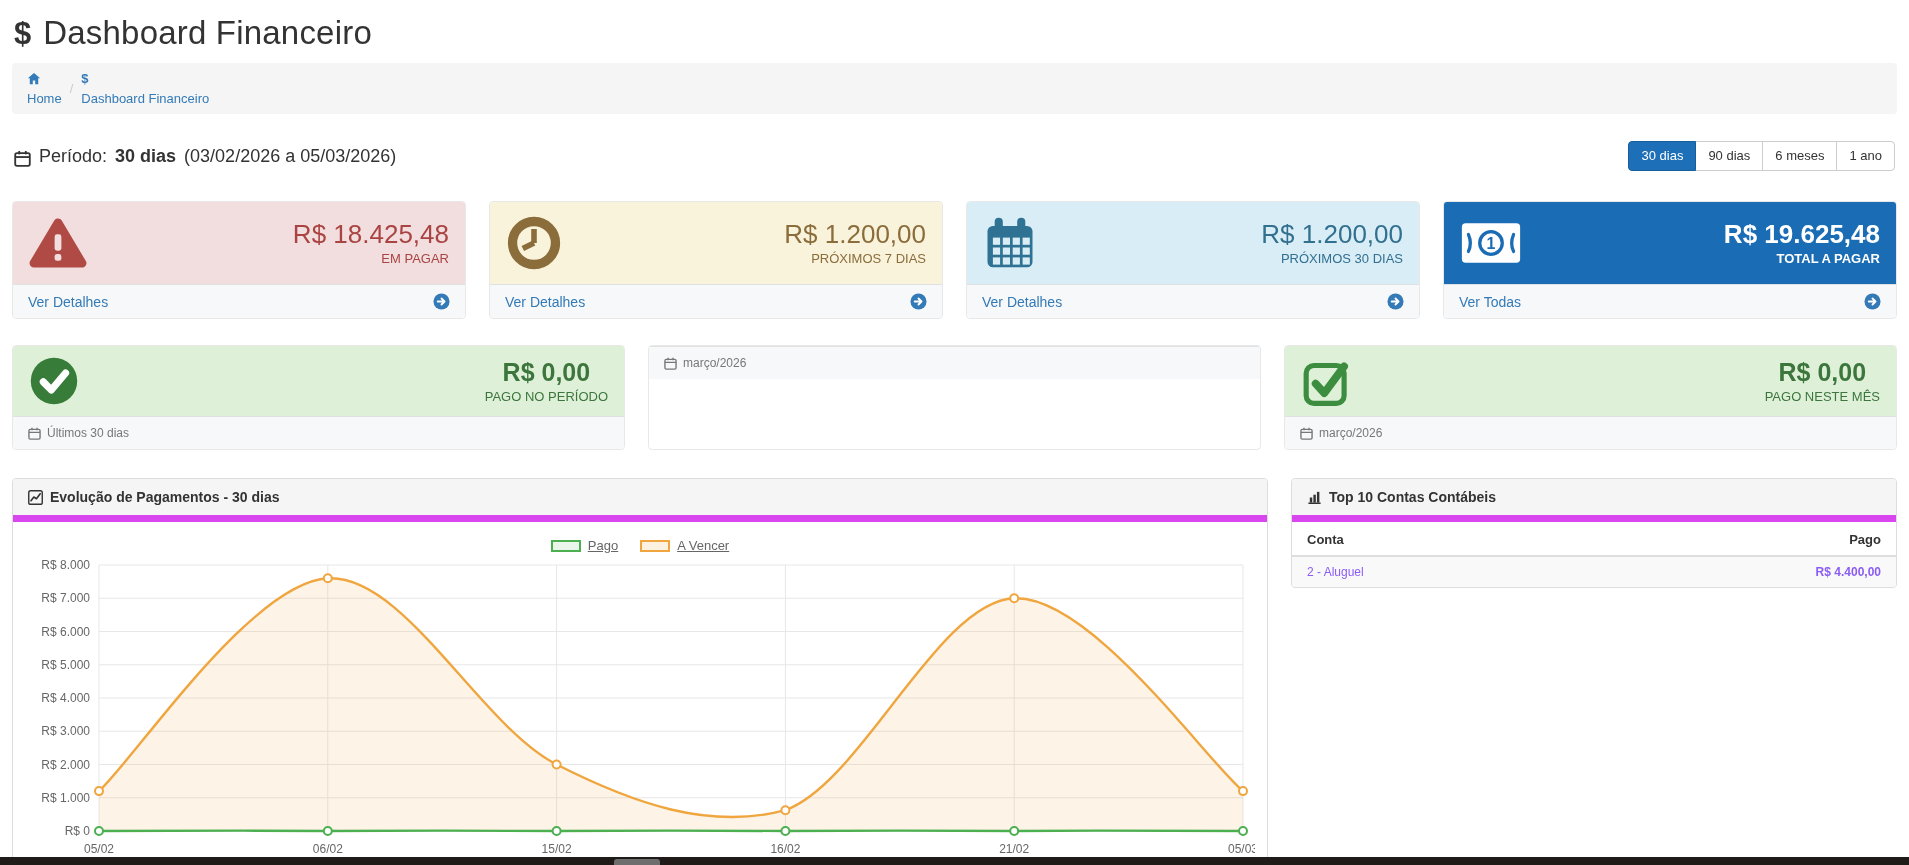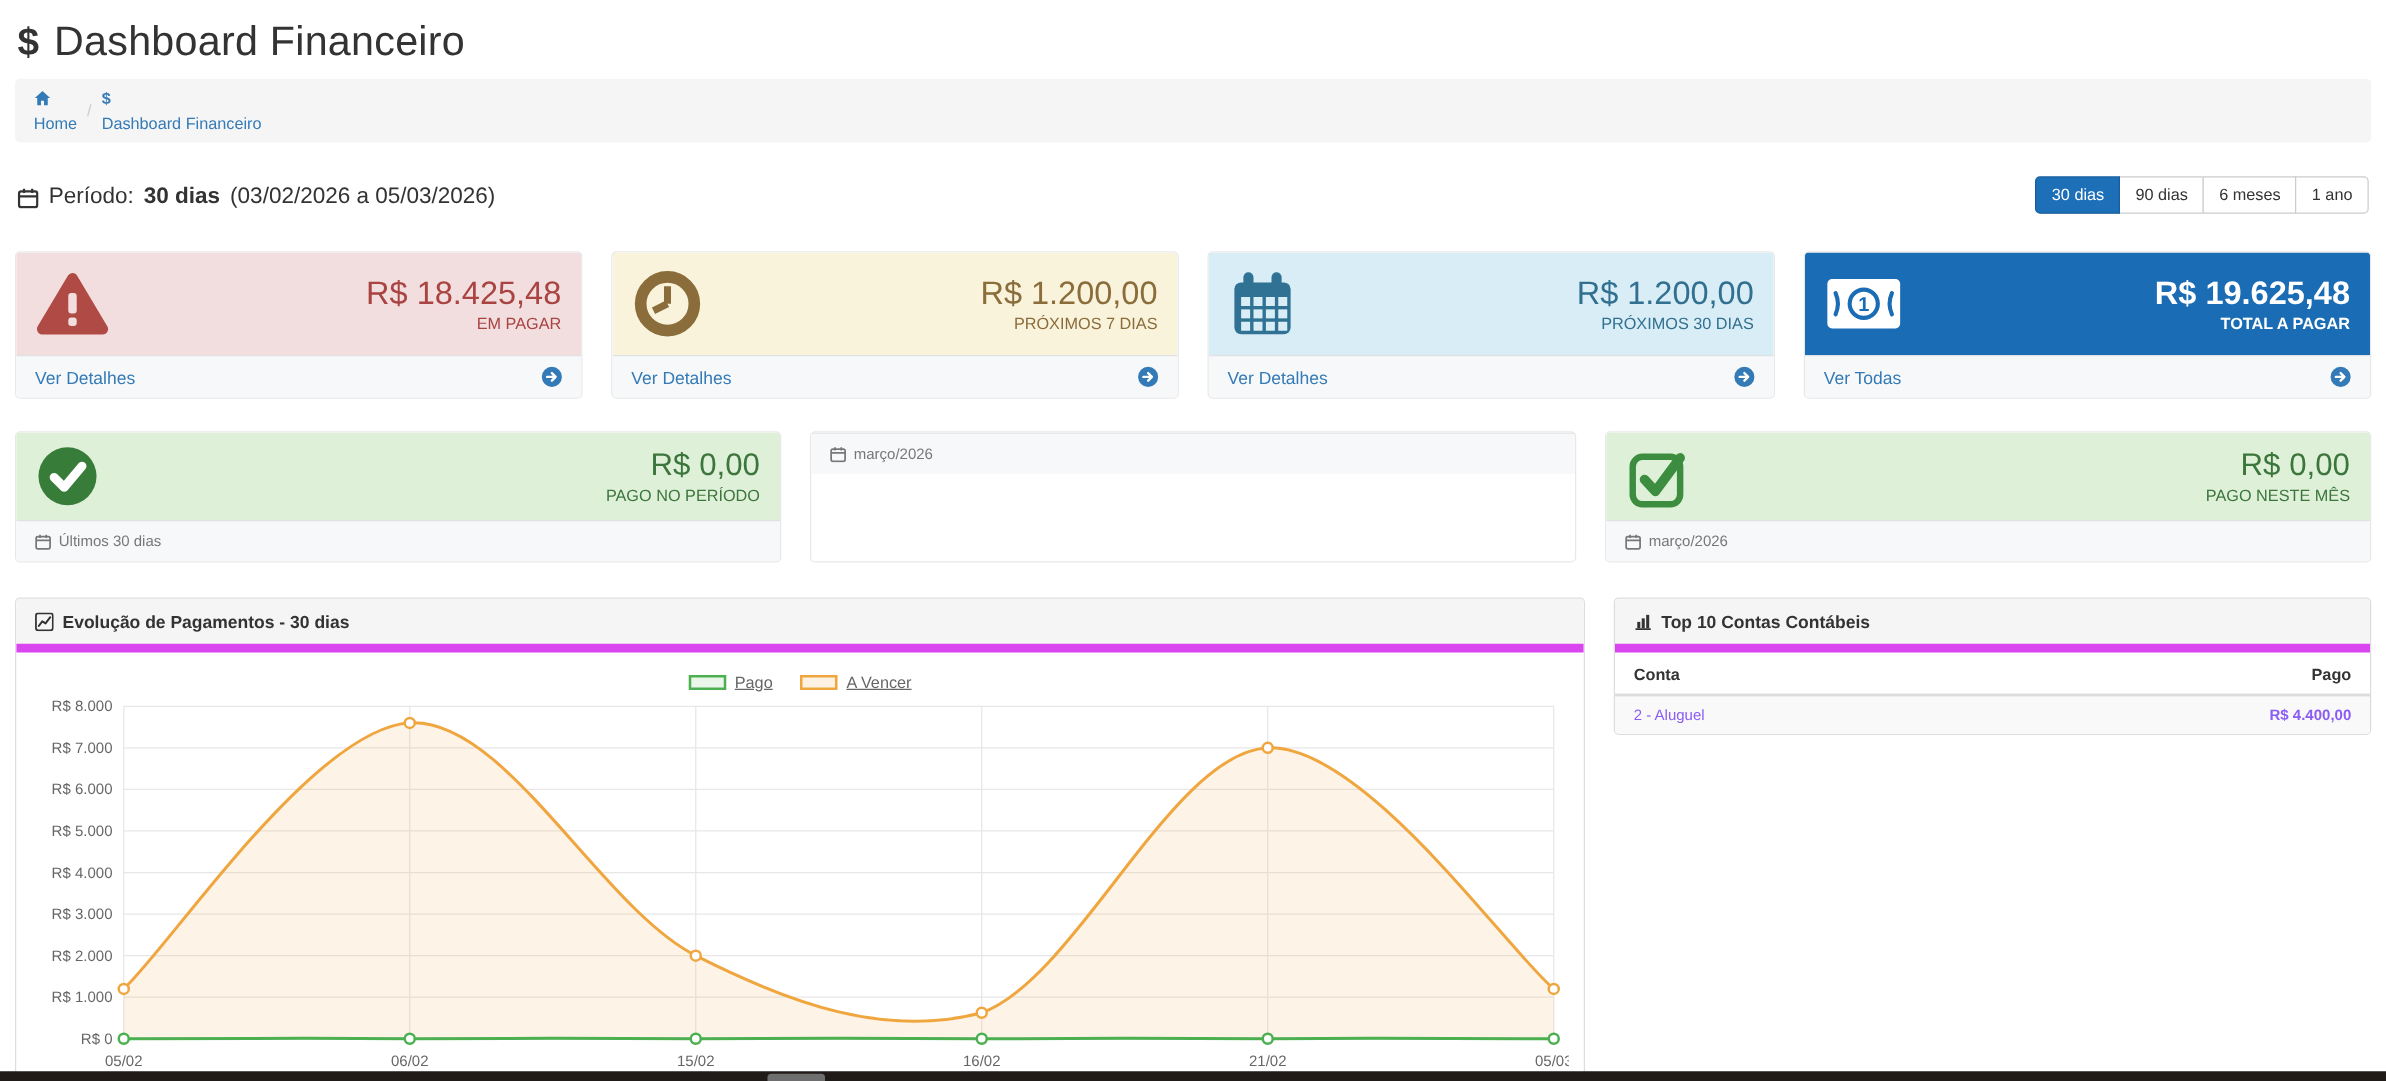--- a/index.html
+++ b/index.html
@@ -51,21 +51,21 @@
   .theme-info    .card-body { background:#d9edf7; }
   .theme-info    .card-value,.theme-info .card-label { color:#31708f; }
   .theme-primary .card-body { background:#1a6cb4; }
   .theme-primary .card-value,.theme-primary .card-label { color:#fff; }
   .theme-primary .card-label { font-weight:700; }
   .theme-success .card-body { background:#dff0d8; }
   .theme-success .card-value,.theme-success .card-label { color:#3c763d; }
 
   .row2 { margin-top:26px; }
   .row2 .card-body { height:70px; }
-  .row2 .card-value { font-weight:400; font-size:25px; }
+  .row2 .card-value { font-weight:700; font-size:25px;text-align:center; }
   .row2 .card-footer { justify-content:flex-start; gap:6px; font-size:12px; color:#777; padding:9px 15px; }
 
   
   .row3 { margin-top:28px; display:flex; gap:23px; align-items:flex-start; }
   .panel { border:1px solid #ddd; border-radius:4px; background:#fff; overflow:hidden; }
   .panel-chart { flex:0 0 1256px; }
   .panel-top10 { flex:1; }
   .panel-heading { background:#f5f5f5; border-bottom:7px solid #d946ef; padding:10px 15px;
     font-size:14px; font-weight:700; color:#333; display:flex; align-items:center; gap:7px; }
   .panel-body { padding:6px 10px 8px 10px; }

